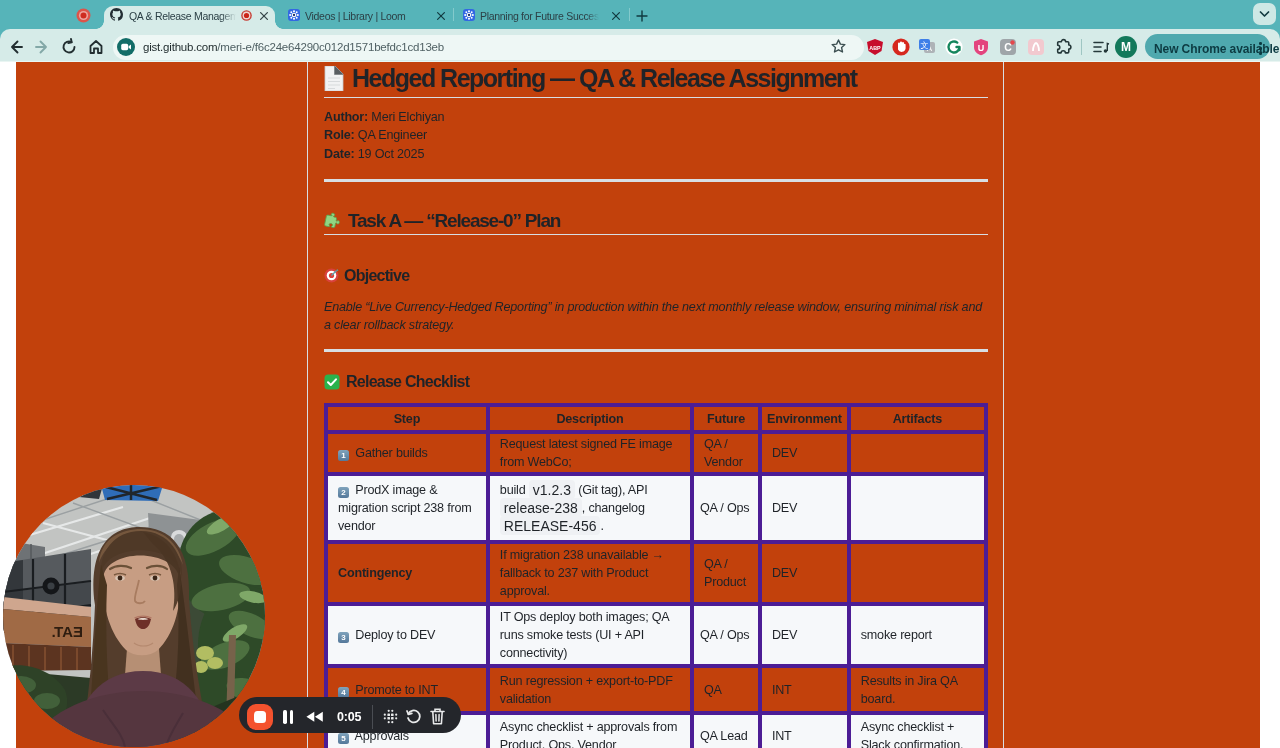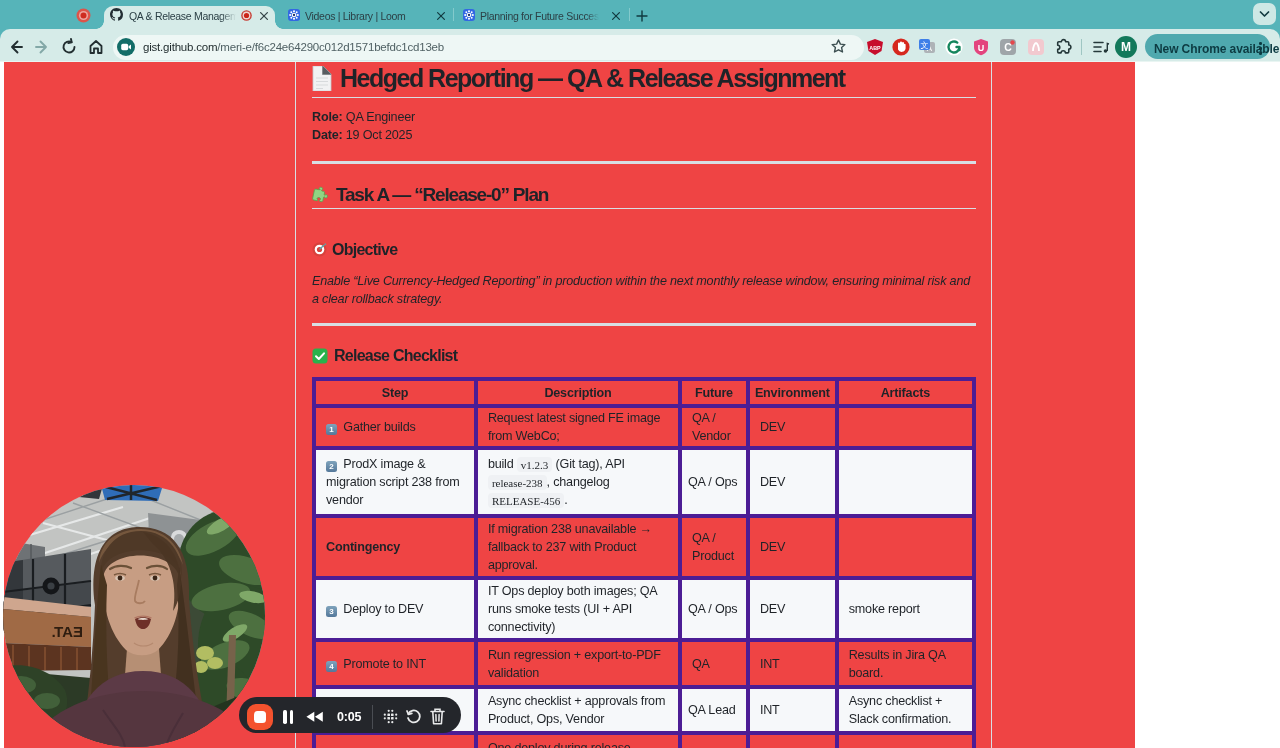--- a/index.html
+++ b/index.html
@@ -13,34 +13,34 @@
   #tab1 { position:absolute; top:6px; left:104px; width:171px; height:23px;
     background:#d6ebe8; border-radius:9px 9px 0 0; }
   .fillet { position:absolute; top:21px; width:8px; height:8px; }
   #filL { left:96px; background:radial-gradient(circle 8px at 0 0, rgba(0,0,0,0) 7.5px, #d6ebe8 8px); }
   #filR { left:275px; background:radial-gradient(circle 8px at 100% 0, rgba(0,0,0,0) 7.5px, #d6ebe8 8px); }
   .tabtitle { font-size:10.5px; letter-spacing:-0.3px; color:#2c4046; white-space:nowrap; }
   .tsep { position:absolute; top:8px; width:1px; height:13px; background:#83cacc; }
   #chevbtn { position:absolute; top:3px; left:1253px; width:23px; height:22px;
     background:#cde8e5; border-radius:7px; }
   
-  #content { position:absolute; top:62px; left:4px; width:1131px; height:686px; background:#ef4444; }
+  #content { position:absolute; top:62px; left:16px; width:1244px; height:686px; background:#c2410c; }
   #gistbox { position:absolute; top:0; left:291px; width:697px; height:686px;
     border-left:1px solid #d8dee4; border-right:1px solid #d8dee4; }
   #md { position:absolute; top:0; left:16px; width:664px; color:#1f2328;
     font-size:12.6px; letter-spacing:-0.2px; }
   #md h1 { font-size:25px; letter-spacing:-1.5px; line-height:28px; font-weight:bold;
     padding-bottom:5px; border-bottom:1px solid #d8dee4; margin-top:2px; }
   #md .meta { margin-top:10px; line-height:18.3px; }
   #md hr { border:none; height:3px; background:#d8dee4; }
   #md h2 { font-size:19px; letter-spacing:-1.2px; line-height:21px; font-weight:bold;
     padding-bottom:3px; border-bottom:1px solid #d8dee4; }
   #md h3 { font-size:16px; letter-spacing:-0.75px; line-height:20px; font-weight:bold; }
   #md p.body { line-height:18.3px;font-style:italic; }
-  code { font-family:Liberation Serif, serif; font-size:11px; letter-spacing:0;
+  code { font-family:Liberation Sans, sans-serif; font-size:14px; letter-spacing:0;
     background:#eff1f4; border-radius:4px; padding:1.5px 4px; line-height:1; }
   table { border-collapse:collapse; width:664px; }
   td,th { border:4px solid #4c1d95; vertical-align:middle; }
   th { font-weight:bold; text-align:center; height:27px; font-size:12.6px; }
   td { padding:1px 10px; line-height:18px; }
   tr.alt td { background:#f6f8fa; }
   tr.last td.d7 { vertical-align:top; padding-top:4px; }
   .kc { display:inline-block; width:11px; height:11px; border-radius:2.5px;
     background:linear-gradient(#7fa3bc,#54789a); color:#fff; font-size:8px; font-weight:bold;
     letter-spacing:0; text-align:center; line-height:11px; vertical-align:-1px; margin-right:3px; }
@@ -231,25 +231,26 @@
 <div id="md">
   <h1><svg width="20" height="25" viewBox="0 0 20 25" style="vertical-align:-4px;margin-right:8px">
     <path d="M1 0 L11 0 L19 8 L19 25 L1 25 Z" fill="#f1f2f3" stroke="#c6c9cb" stroke-width="0.8"></path>
     <path d="M10.5 -0.5 L19.5 8.5 L10.5 8.5 Z" fill="#585d61"></path>
     <path d="M10.5 0 L10.5 8.5 L19 8.5" fill="none" stroke="#7c8185" stroke-width="0.8"></path>
     <g stroke="#d7dadc" stroke-width="1.2">
               <path d="M4 12 L16 12 M4 15.5 L16 15.5 M4 19 L16 19 M4 22.5 L11 22.5"></path>
             </g>
   </svg>Hedged Reporting — QA &amp; Release Assignment</h1>
   <div class="meta">
+    <div><b>Author:</b> Meri Elchiyan</div>
     <div><b>Role:</b> QA Engineer</div>
     <div><b>Date:</b> 19 Oct 2025</div>
   </div>
   <hr id="hr1" style="margin-top:16px">
-  <h2 id="h2a" style="margin-top:20px"><svg width="19" height="19" viewBox="-60 -60 696 632" style="vertical-align:-3.5px;margin-right:5px">
+  <h2 id="h2a" style="margin-top:28px"><svg width="19" height="19" viewBox="-60 -60 696 632" style="vertical-align:-3.5px;margin-right:5px">
             <path d="M192 104.8c0-9.2-5.8-17.3-13.2-22.8C167.2 73.3 160 61.3 160 48c0-26.5 28.7-48 64-48s64 21.5 64 48c0 13.3-7.2 25.3-18.8 34c-7.4 5.5-13.2 13.6-13.2 22.8c0 12.8 10.4 23.2 23.2 23.2l56.8 0c26.5 0 48 21.5 48 48l0 56.8c0 12.8 10.4 23.2 23.2 23.2c9.2 0 17.3-5.8 22.8-13.2c8.7-11.6 20.7-18.8 34-18.8c26.5 0 48 28.7 48 64s-21.5 64-48 64c-13.3 0-25.3-7.2-34-18.8c-5.5-7.4-13.6-13.2-22.8-13.2c-12.8 0-23.2 10.4-23.2 23.2L384 464c0 26.5-21.5 48-48 48l-56.8 0c-12.8 0-23.2-10.4-23.2-23.2c0-9.2 5.8-17.3 13.2-22.8c11.6-8.7 18.8-20.7 18.8-34c0-26.5-28.7-48-64-48s-64 21.5-64 48c0 13.3 7.2 25.3 18.8 34c7.4 5.5 13.2 13.6 13.2 22.8c0 12.8-10.4 23.2-23.2 23.2L48 512c-26.5 0-48-21.5-48-48L0 152c0-26.5 21.5-48 48-48l120.8 0c12.8 0 23.2-10.4 23.2-23.2z" fill="#90d583" stroke="#57a24b" stroke-width="28" transform="rotate(12 288 256)"></path>
           </svg>Task A — “Release-0” Plan</h2>
   <h3 id="h3a" style="margin-top:31px"><svg width="16" height="16" viewBox="0 0 16 16" style="vertical-align:-2.5px;margin-right:4px">
     <circle cx="7.5" cy="8.5" r="7" fill="#d8413c"></circle>
     <circle cx="7.5" cy="8.5" r="4.8" fill="#fff"></circle>
     <circle cx="7.5" cy="8.5" r="2.6" fill="#d8413c"></circle>
     <path d="M7.5 8.5 L12.5 3.5 L13 2 L14.5 3.5 L13 4 Z" fill="#58a8b0"></path>
     <path d="M7.5 8.5 L12 4" stroke="#58a8b0" stroke-width="1.2"></path>
   </svg>Objective</h3>
   <p class="body" id="para" style="margin-top:12px">Enable “Live Currency-Hedged Reporting” in production within the next monthly release window, ensuring minimal risk and<br>a clear rollback strategy.</p>

